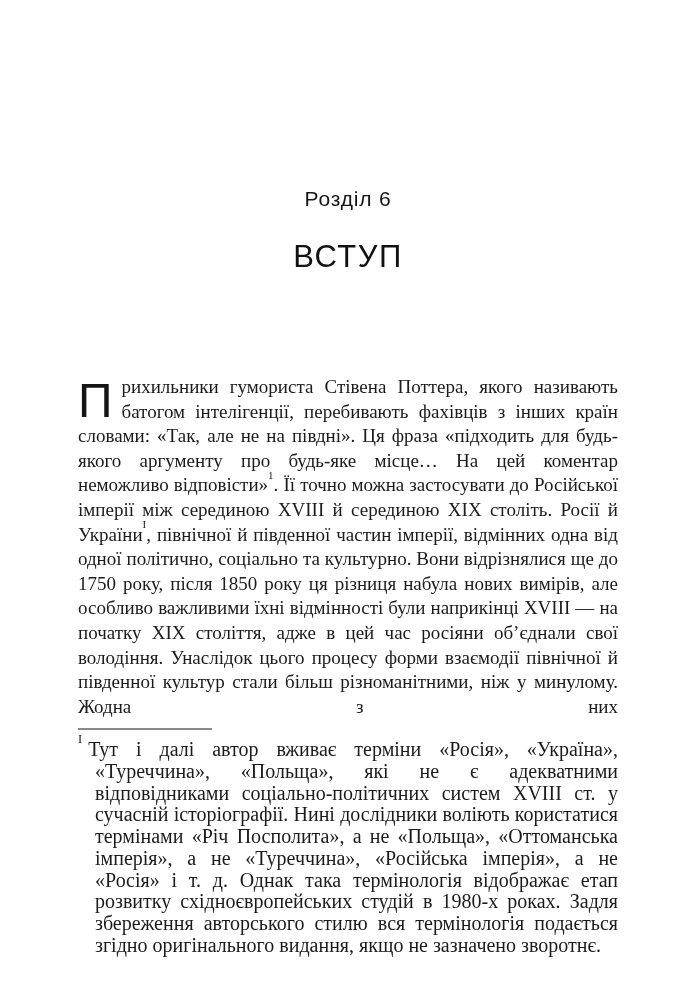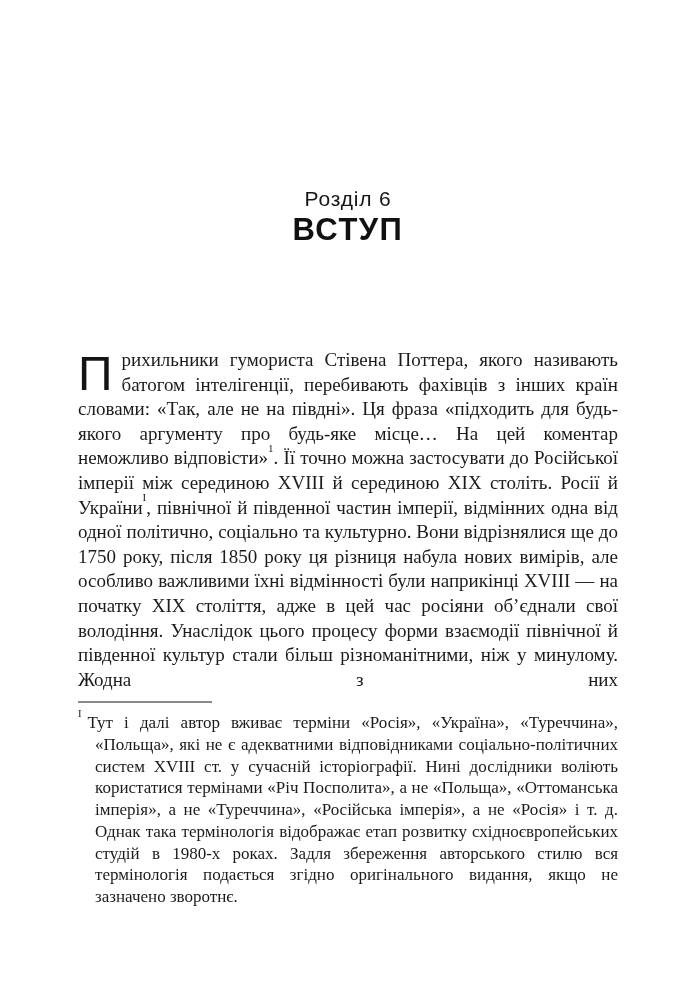--- a/index.html
+++ b/index.html
@@ -18,25 +18,26 @@
     margin-top: 186px;
     text-align: center;
     font-family: "Liberation Sans", sans-serif;
     font-size: 21px;
     line-height: 26px;
     letter-spacing: 0.8px;
     color: #161616;
     font-weight: 400;
   }
   .chapter-title {
+    margin-top: 27px;
     text-align: center;
     font-family: "Liberation Sans", sans-serif;
     font-size: 31px;
     line-height: 36px;
-    font-weight: 700;
+    font-weight: 400;
     letter-spacing: 1.5px;
     color: #111111;
   }
   .paragraph {
     margin-top: 100px;
     font-size: 19px;
     line-height: 24.6px;
     text-align: justify;
     text-align-last: justify;
     hyphens: manual;
@@ -62,21 +63,21 @@
     letter-spacing: 0;
   }
   .footnote-rule {
     margin-top: 9px;
     width: 134px;
     height: 2px;
     background: #8a8a8a;
   }
   .footnote {
     margin-top: 9px;
-    font-size: 17px;
+    font-size: 20px;
     line-height: 21.7px;
     text-align: justify;
     hyphens: manual;
     -webkit-hyphens: manual;
     padding-left: 17px;
     text-indent: -17px;
     color: #1b1b1b;
   }
   .fn-marker {
     font-size: 0.62em;

